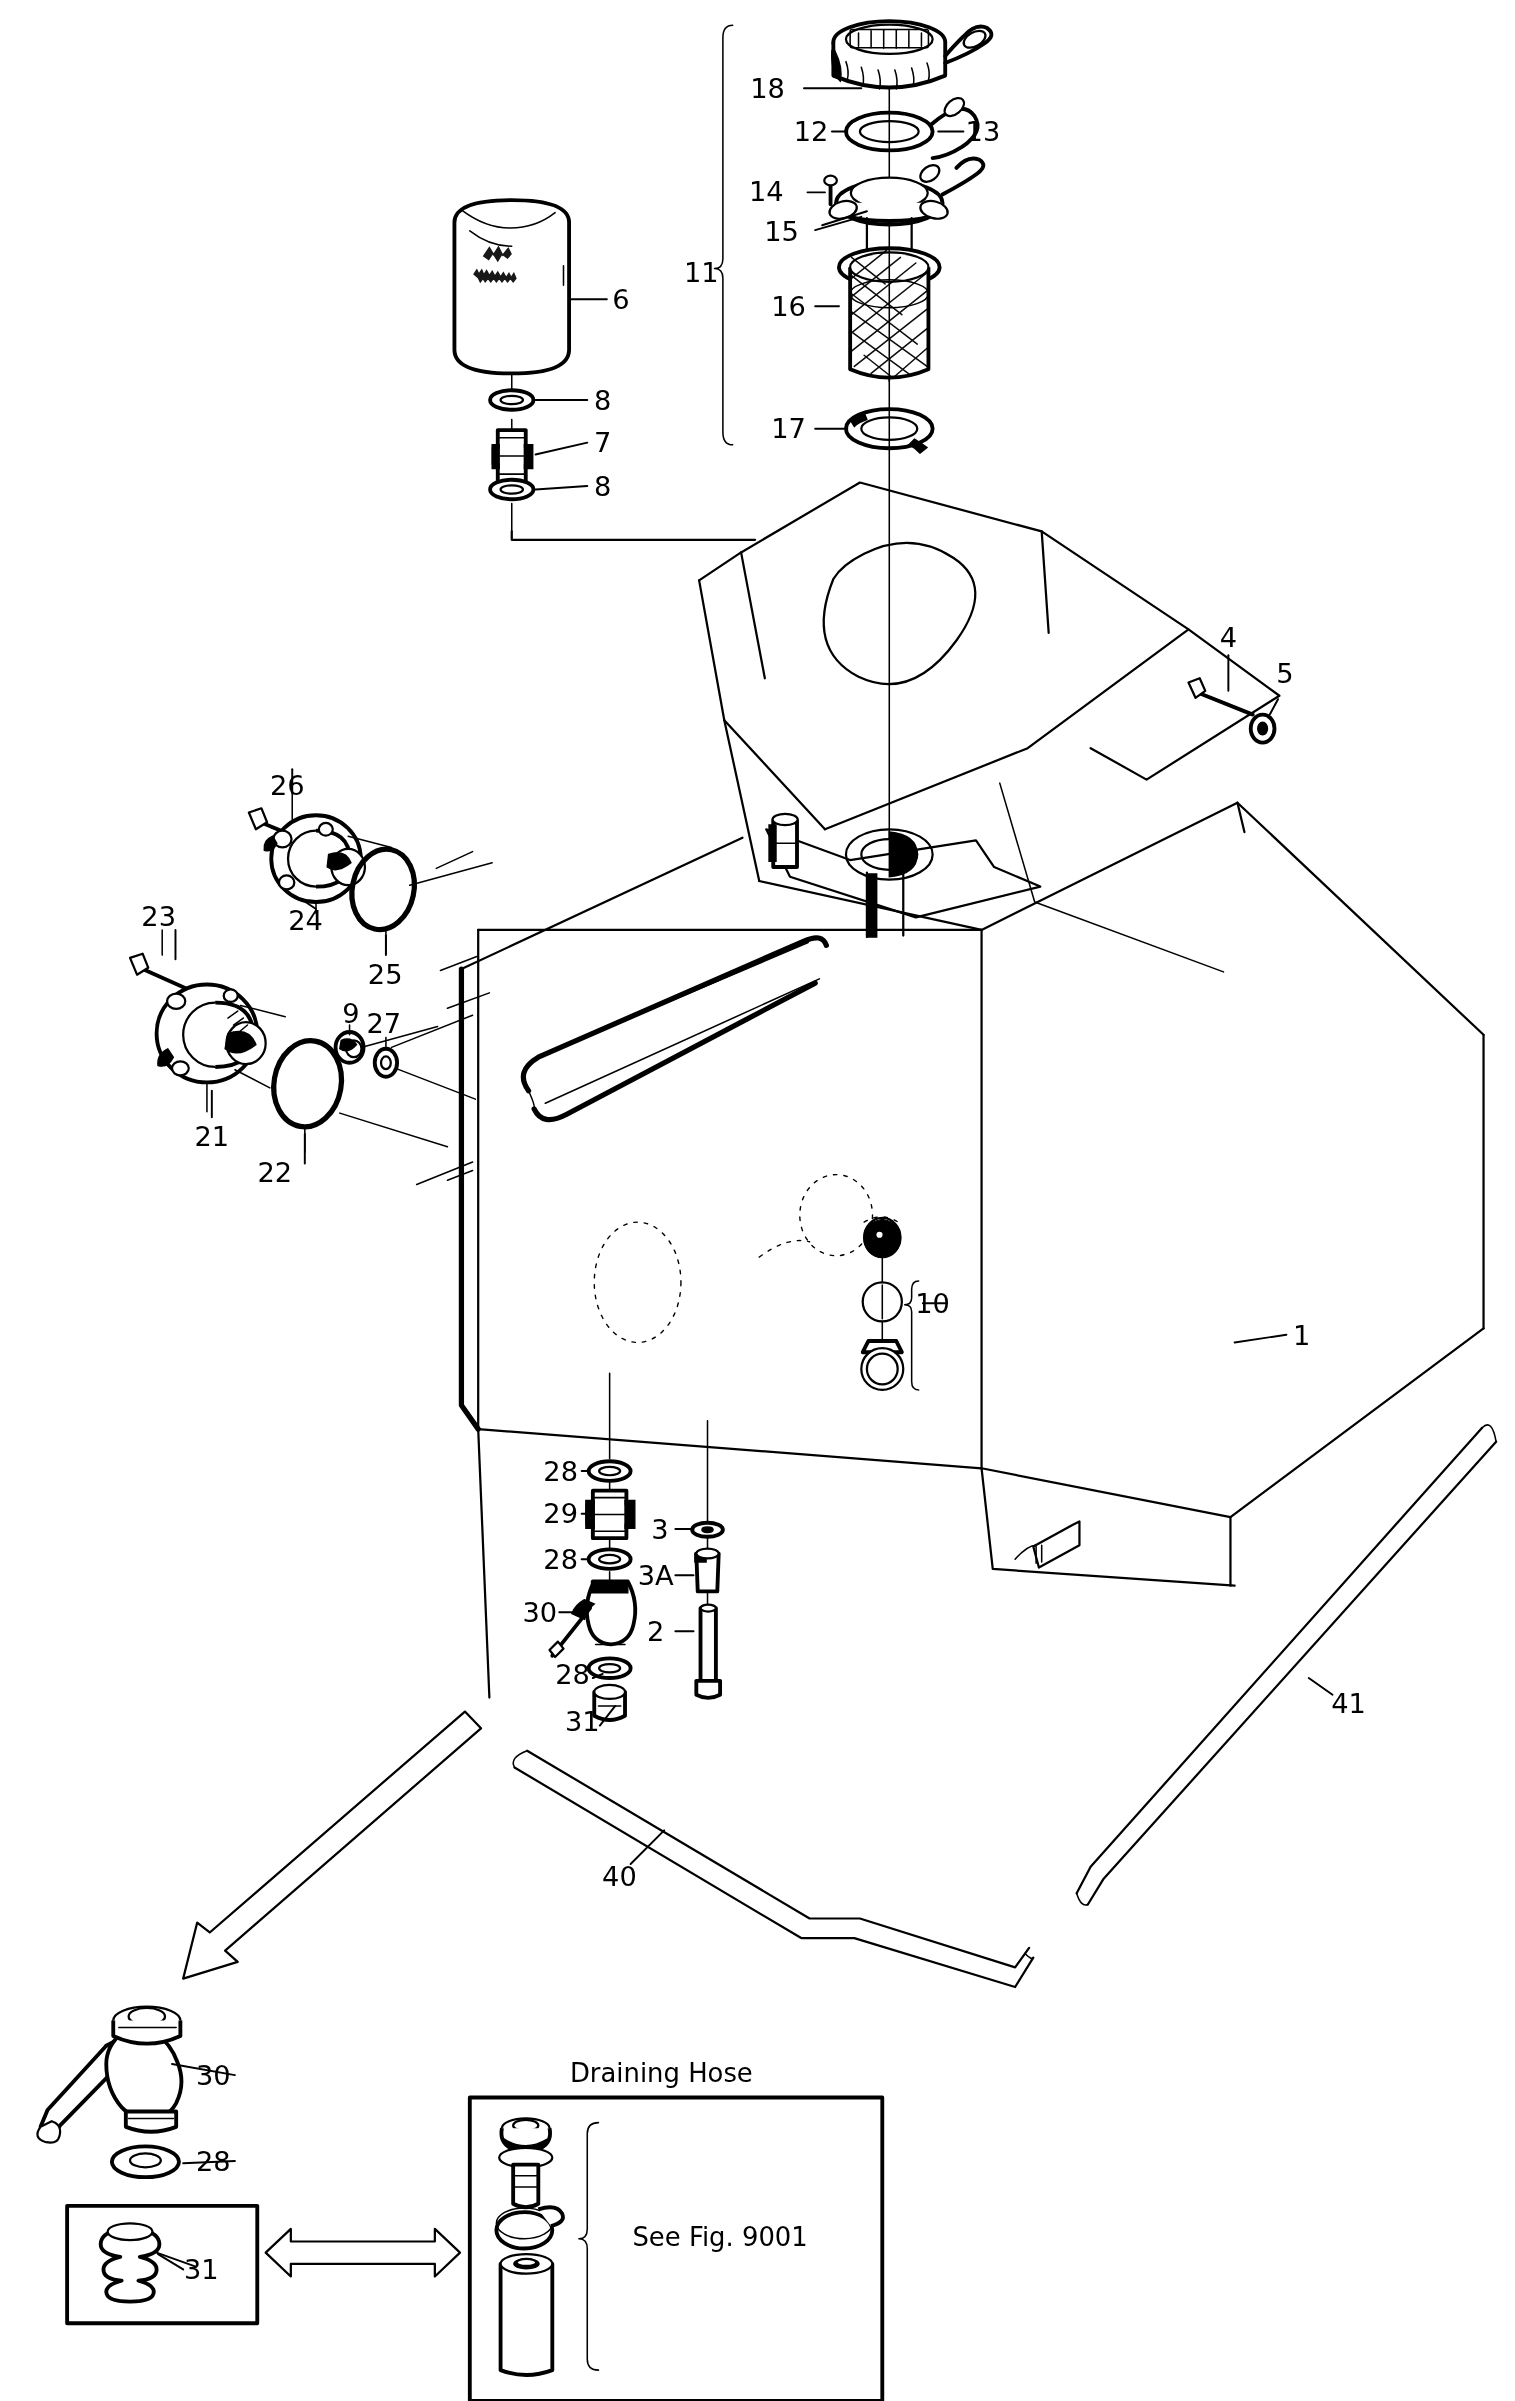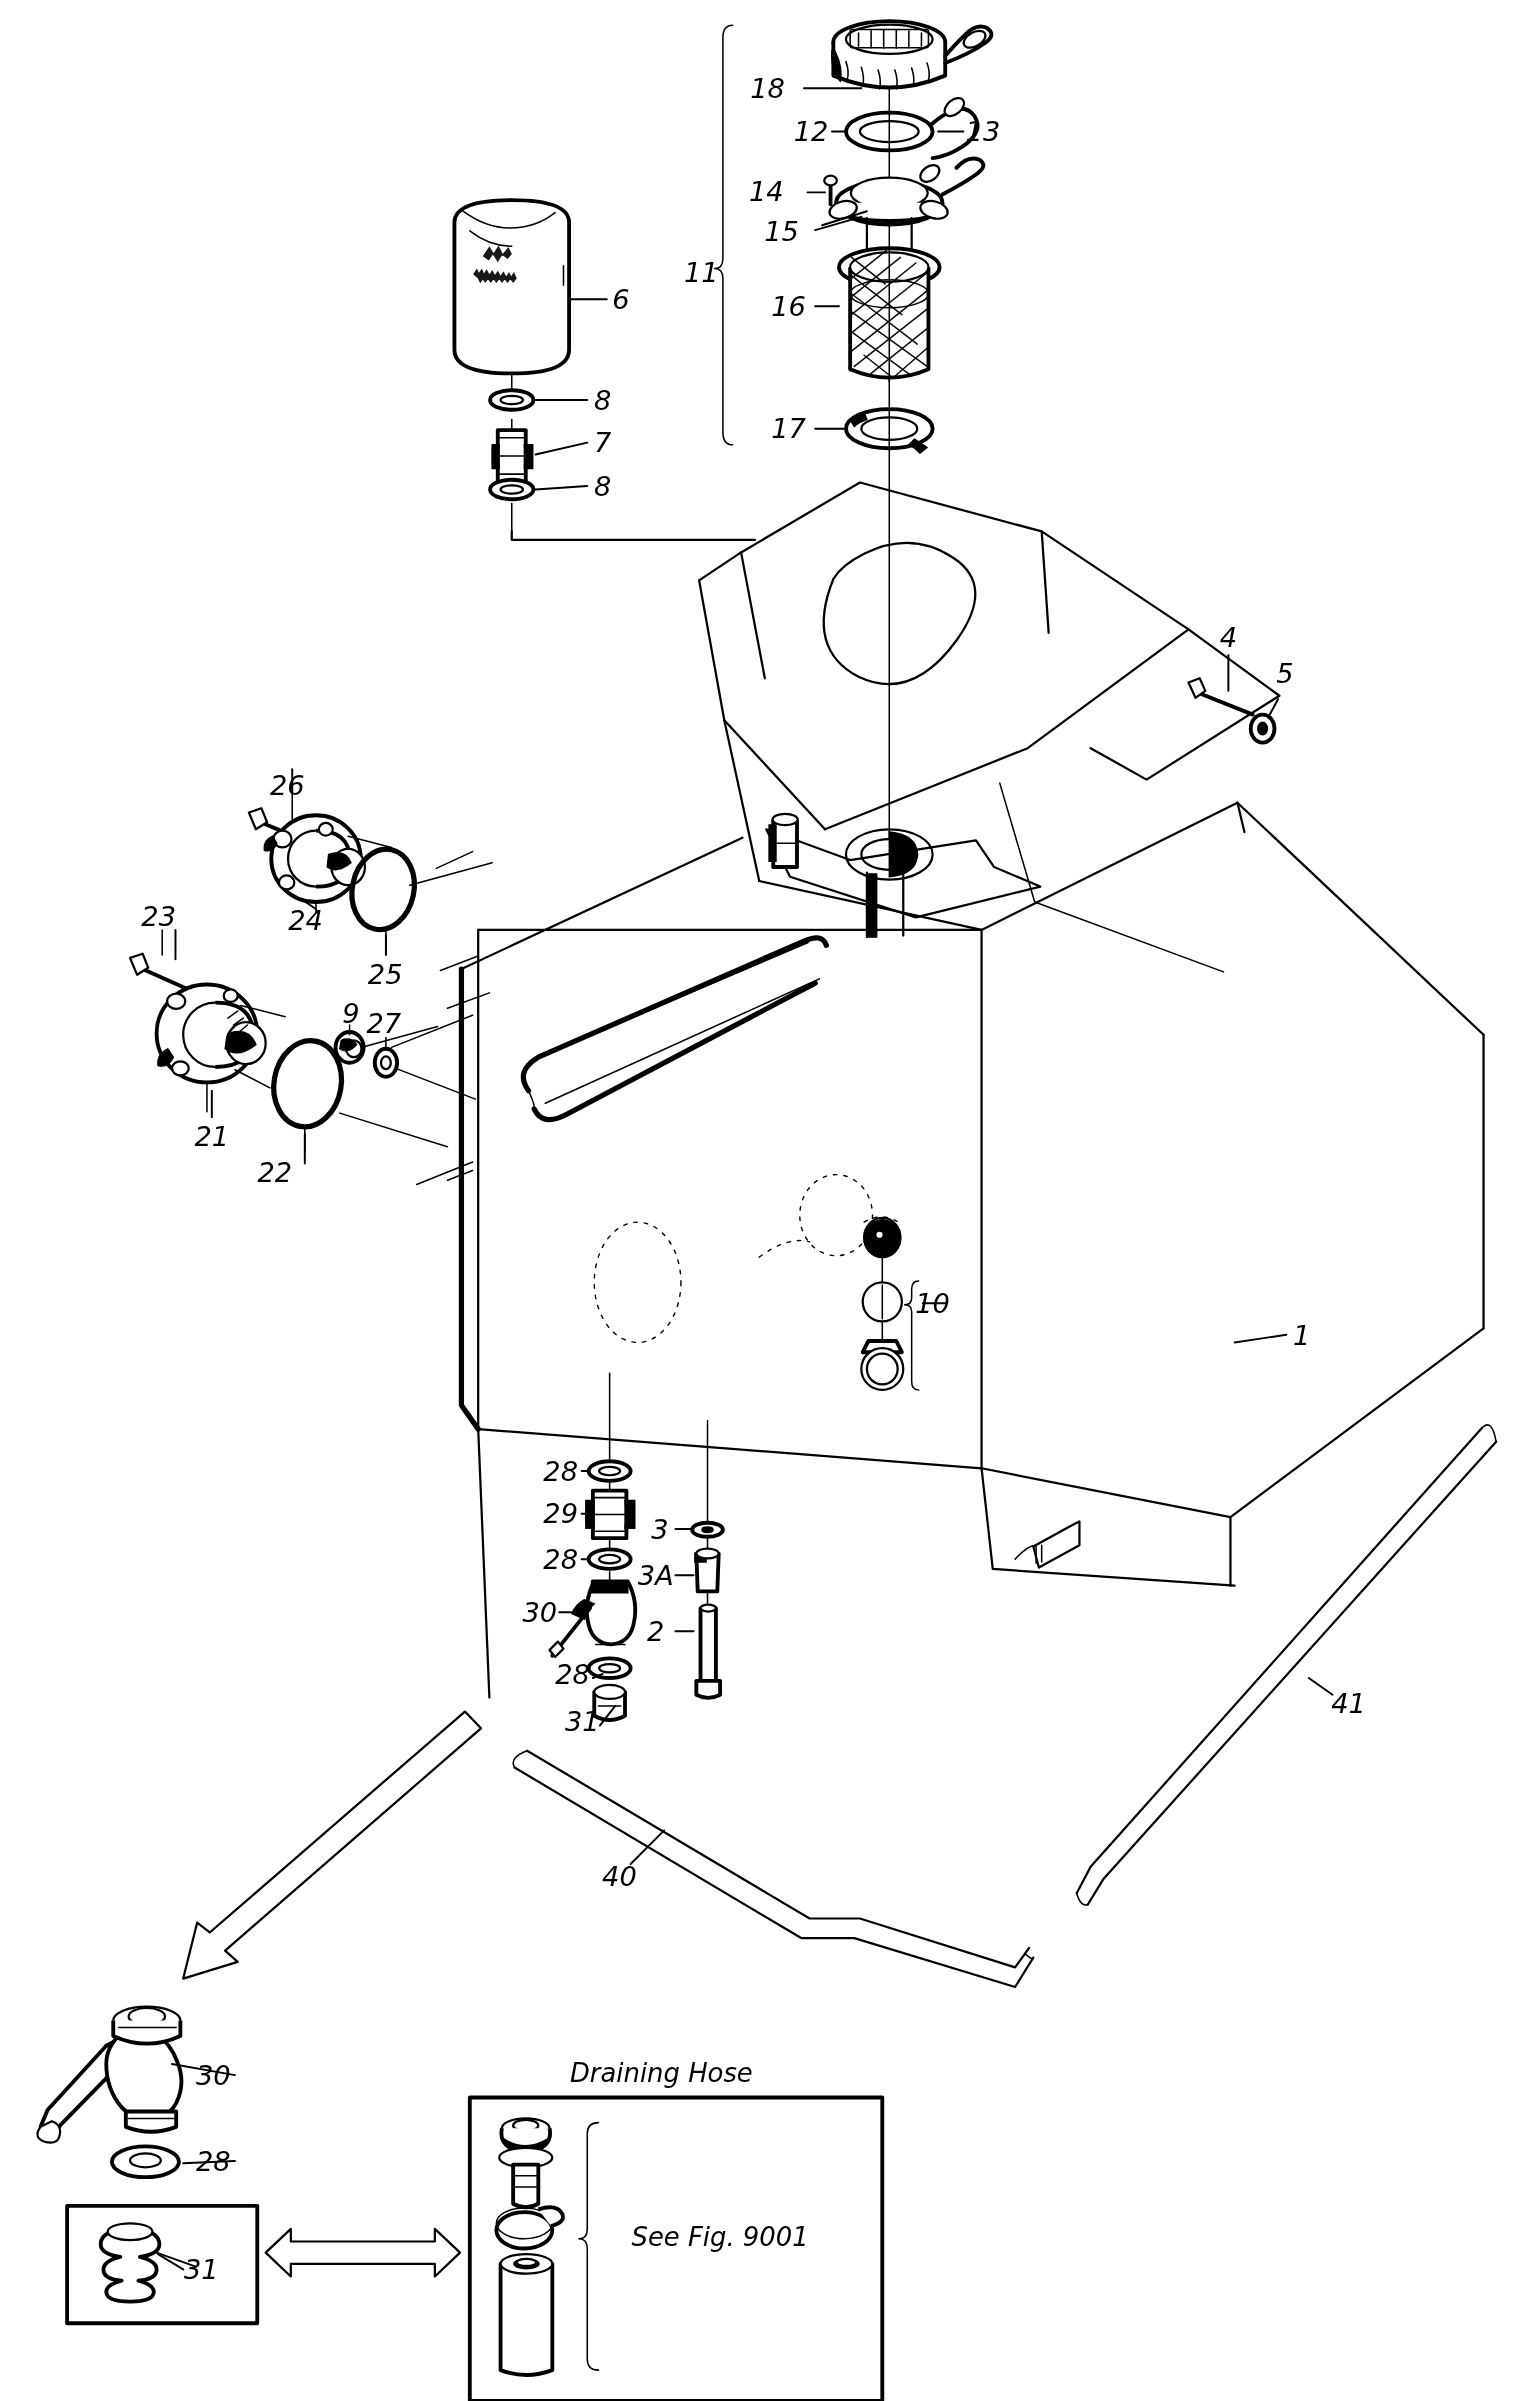--- a/index.html
+++ b/index.html
@@ -1,18 +1,18 @@
 <!DOCTYPE html>
 <html style="font-size:11.2px"><head>
 <meta charset="utf-8">
 <title>Hydraulic Oil Tank Parts Diagram</title>
 <style>
   html,body{margin:0;padding:0;background:#fff;}
   body{font-family:"DejaVu Sans","Liberation Sans",sans-serif;}
-  #sheet{position:relative;width:1515px;height:2401px;background:#fff;overflow:hidden;font-style:italic;}
+  #sheet{position:relative;width:1515px;height:2401px;background:#fff;overflow:hidden;}
   #sheet svg{position:absolute;top:0;left:0;width:1515px;height:2401px;}
 </style>
 </head>
 <body>
 
 <div id="sheet">
 
 <svg viewBox="0 0 2167 3434" xmlns="http://www.w3.org/2000/svg">
   <defs>
     <style>

